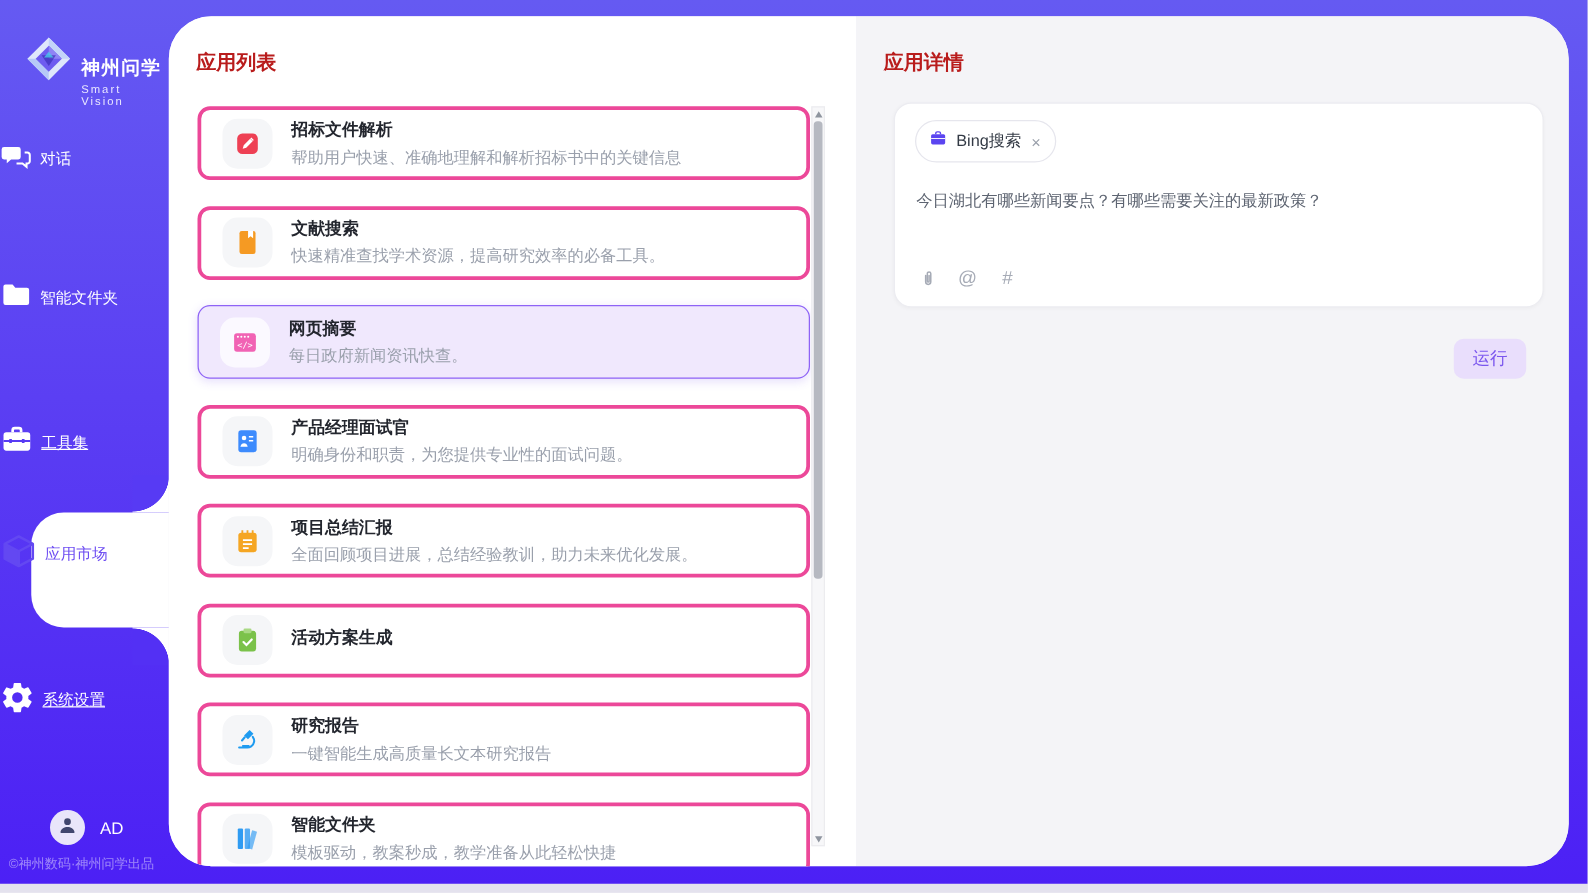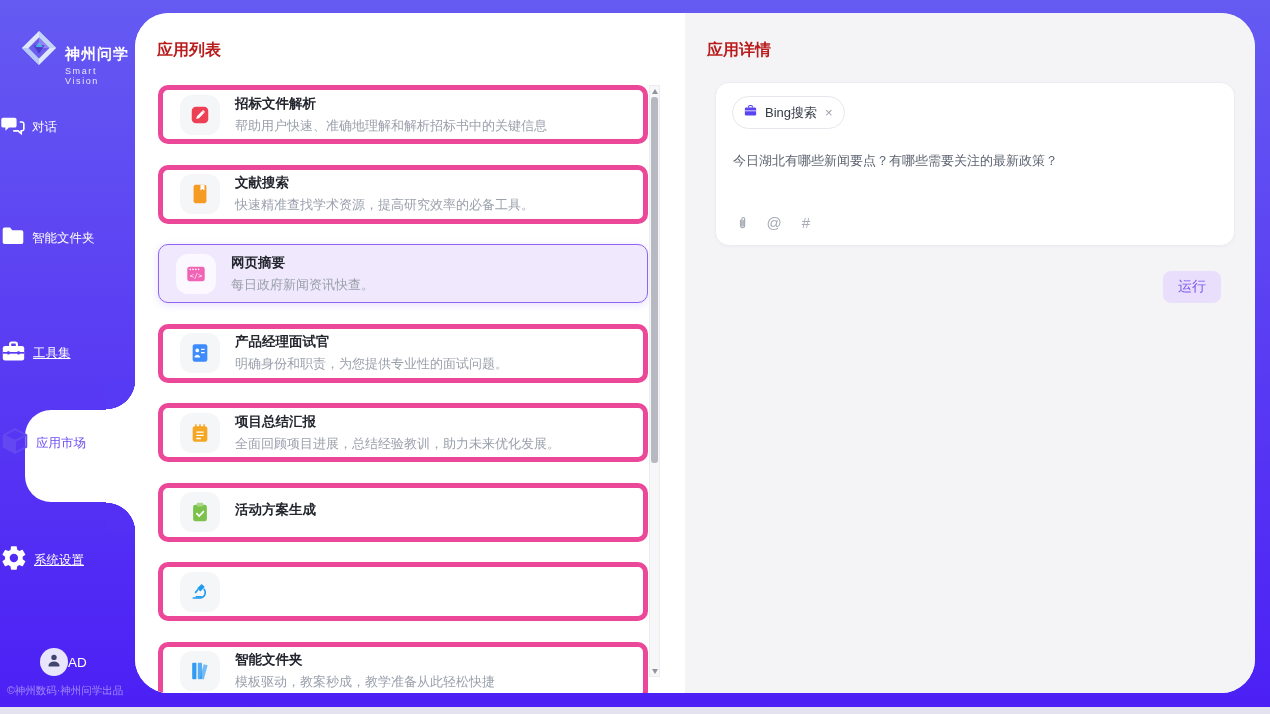--- a/index.html
+++ b/index.html
@@ -11,42 +11,42 @@
   
   .sidebar { position:absolute; left:0; top:0; width:135px; height:707px; }
   .logo { position:absolute; left:20px; top:13px; display:flex; align-items:center; gap:7px; }
   .logo-text .cn { color:#fff; font-size:15px; font-weight:bold; letter-spacing:1px;margin-top:32px; }
   .logo-text .en { color:#e9e7ff; font-size:9px; letter-spacing:1.6px; margin-top:2px; }
   .nav-item { position:absolute; left:0; width:135px; display:flex; flex-direction:row;
     align-items:center; gap:6px; cursor:pointer; }
   .nav-item .nav-label { color:#fff; font-size:12.5px; }
   .nav-item.underlined .nav-label { text-decoration:underline; }
   .nav-item.active .nav-label { color:#6d4df2; text-decoration:none; }
-  .user-row { position:absolute; left:40px; top:648px; display:flex; align-items:center; gap:0; }
+  .user-row { position:absolute; left:40px; top:648px; display:flex; align-items:center; gap:12px; }
   .avatar { width:28px; height:28px; border-radius:50%; background:#e9e5fa;
     display:flex; align-items:center; justify-content:center; }
   .user-name { color:#fff; font-size:13.5px; }
   .side-footer { position:absolute; left:7px; bottom:9px; width:128px;
     color:rgba(255,255,255,.45); font-size:10.5px; white-space:nowrap; }
 
   
   .notch { position:absolute; left:25px; top:410px; width:111px; height:92px;
     background:#fff; border-radius:26px 0 0 26px; }
   .fillet { position:absolute; width:30px; height:30px; left:106px; }
   .fillet.top { top:380px; background:radial-gradient(circle at 0 0,#573af4 29px,#fff 29.5px); }
   .fillet.bottom { top:502px; background:radial-gradient(circle at 0 100%,#5330f4 29px,#fff 29.5px); }
 
   
   .content { position:absolute; left:135px; top:13px; width:1120px; height:680px;
     border-radius:34px; overflow:hidden; background:#f4f4f7; }
   .list-panel { position:absolute; left:0; top:0; width:550px; height:680px; background:#fff; }
   .panel-title { position:absolute; left:22px; top:27px; font-size:16px; font-weight:bold; color:#b91c1c; }
   .app-list { position:absolute; left:23px; top:72px; width:490px; }
   .list-item { position:relative; width:490px; height:59px; margin-bottom:20.5px;
-    background:#fff; border:5px solid #ec4899; border-radius:10px;
+    background:#fff; border:3px solid #ec4899; border-radius:10px;
     display:flex; align-items:center; padding-left:17px; gap:15px; cursor:pointer; }
   .list-item.selected { background:#f0e8fd; border:1.5px solid #8e63f6;
     box-shadow:0 2px 8px rgba(122,84,240,.18); }
   .item-icon { width:40px; height:40px; border-radius:12px; background:#f5f6f8;
     display:flex; align-items:center; justify-content:center; flex:0 0 auto; }
   .list-item.selected .item-icon { background:#fbf9ff; }
   .item-title { font-size:13.5px; font-weight:bold; color:#23262e; margin-bottom:4px; }
   .item-desc { font-size:13px; color:#9aa0ac; }
 
   
@@ -250,20 +250,24 @@
           </div>
           <div class="list-item">
             <div class="item-icon">
               <svg width="22" height="22" viewBox="0 0 24 24">
     <path d="M13.8 3.2l3.4 3.4-4.8 4.8-3.4-3.4z" fill="#1e9bf0"></path>
     <path d="M9.6 9.6 7.2 12.4" stroke="#1e9bf0" stroke-width="1.8" stroke-linecap="round" fill="none"></path>
     <path d="M16.6 9.2c2 2.6 1.5 6.4-1.4 8.3a6 6 0 0 1-3.5 1h-7" stroke="#1e9bf0" stroke-width="1.8" fill="none" stroke-linecap="round"></path>
     <path d="M8 17.2h5" stroke="#1e9bf0" stroke-width="1.8" stroke-linecap="round"></path>
               </svg>
             </div>
+            <div class="item-texts">
+              <div class="item-title">研究报告</div>
+              <div class="item-desc">一键智能生成高质量长文本研究报告</div>
+            </div>
           </div>
           <div class="list-item">
             <div class="item-icon">
               <svg width="22" height="22" viewBox="0 0 24 24">
     <rect x="3.5" y="3" width="4.6" height="18" rx="1" fill="#2f9bf2"></rect>
     <rect x="9.6" y="3" width="4.6" height="18" rx="1" fill="#2f9bf2" opacity=".8"></rect>
     <path d="M16 4.6l4.3 1.2-4.2 15.5-4.3-1.2z" fill="#2f9bf2" opacity=".65"></path>
               </svg>
             </div>
             <div class="item-texts">

